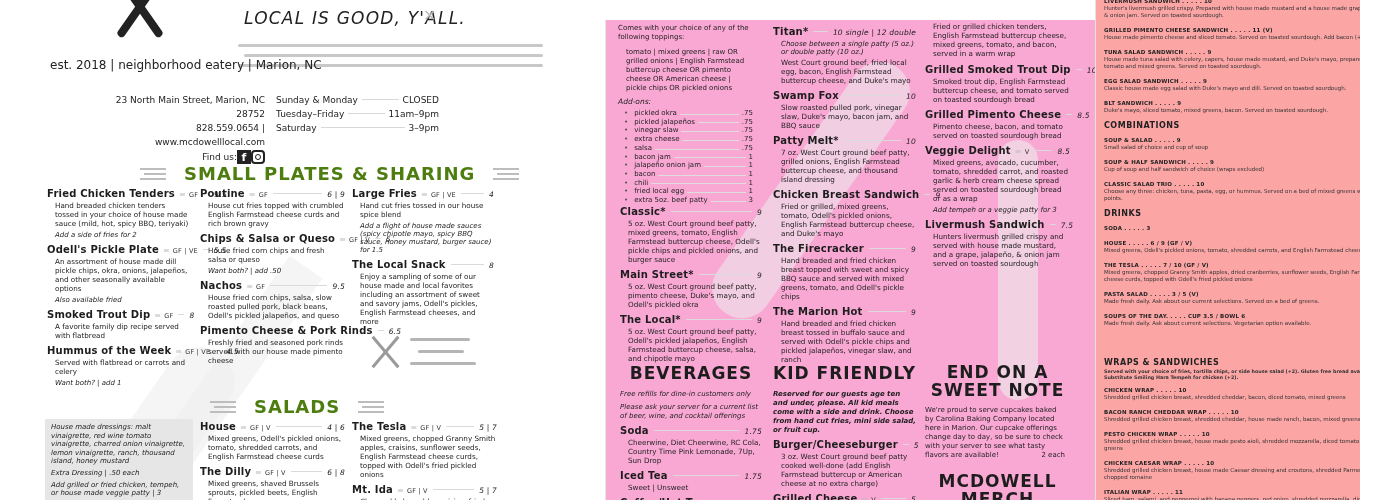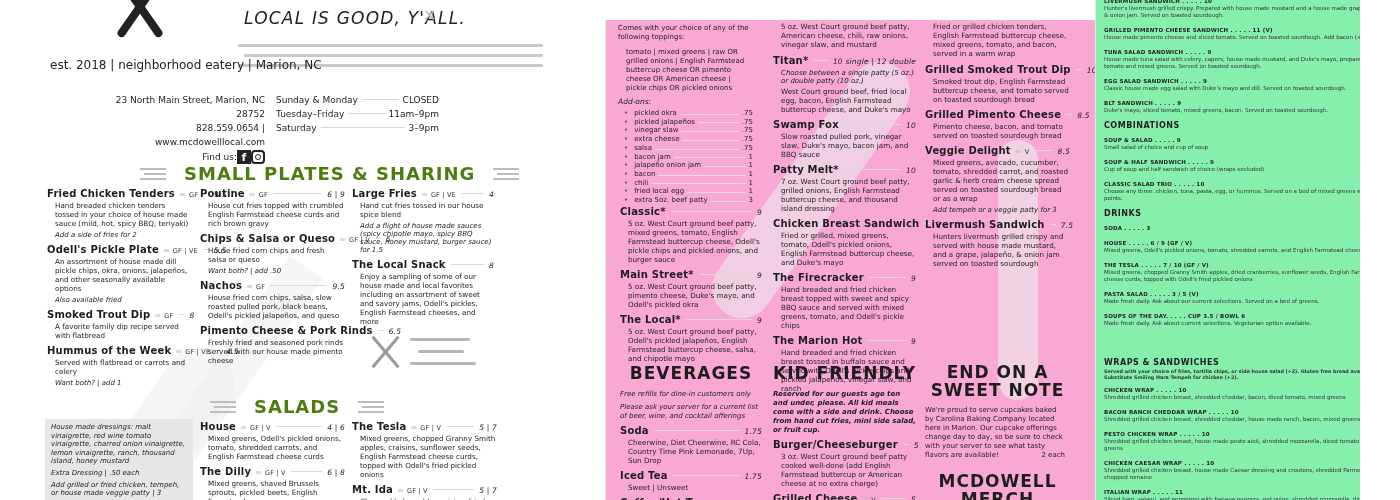--- a/index.html
+++ b/index.html
@@ -1,21 +1,21 @@
 <!DOCTYPE html>
 <html><head>
 <meta charset="utf-8">
 <style>
   * { box-sizing: border-box; margin: 0; padding: 0; }
   html, body { width: 1400px; height: 500px; overflow: hidden; background: #ffffff; }
   body { font-family: "DejaVu Sans", sans-serif; color: #1d1d1d; position: relative; }
   .page { position: absolute; top: 0; height: 500px; overflow: hidden; }
   .p1 { left: 0; width: 580px; background: #ffffff; }
   .p2 { left: 605px; width: 515px; background: #f9a8d4; border-left: 1px solid #e4e4e4; margin-top: 20px; }
-  .p3 { left: 1095px; width: 265px; background: #86efac; border-left: 1px solid #e4e4e4; }
+  .p3 { left: 1095px; width: 265px; background: #fca5a5; border-left: 1px solid #e4e4e4; }
 
   .watermark { position: absolute; background: #ececec; pointer-events: none; }
   .wm-bar { transform: rotate(35deg); opacity: .55; }
 
   
   .logo-x { position: absolute; left: 95px; top: -20px; width: 90px; height: 70px; }
   .logo-x .leg { position: absolute; width: 8px; height: 62px; background: #222; border-radius: 4px; top: 0; }
   .logo-x .l1 { left: 38px; transform: rotate(35deg); }
   .logo-x .l2 { left: 44px; transform: rotate(-35deg); }
 
@@ -430,21 +430,20 @@
             <span>Coffee/Hot Tea</span>
             <span class="lead"></span>
             <span class="price">1.75</span>
           </div>
           <div class="idesc">Regular | Decaf</div>
         </div>
       </div>
   </div>
 
   <div class="col" style="left:167px;top:0px;width:143px;">
-    <div class="idesc">5 oz. West Court ground beef patty, American cheese, chili, raw onions, vinegar slaw, and mustard</div>
     <div id="burgers2" style="margin-top:6px;">
         <div class="item">
           <div class="ihead">
             <span>Titan*</span>
             <span class="lead"></span>
             <span class="price">10 single | 12 double</span>
           </div>
           <div class="inote">Choose between a single patty (5 oz.) or double patty (10 oz.)</div>
           <div class="idesc">West Court ground beef, fried local egg, bacon, English Farmstead buttercup cheese, and Duke's mayo</div>
         </div>

